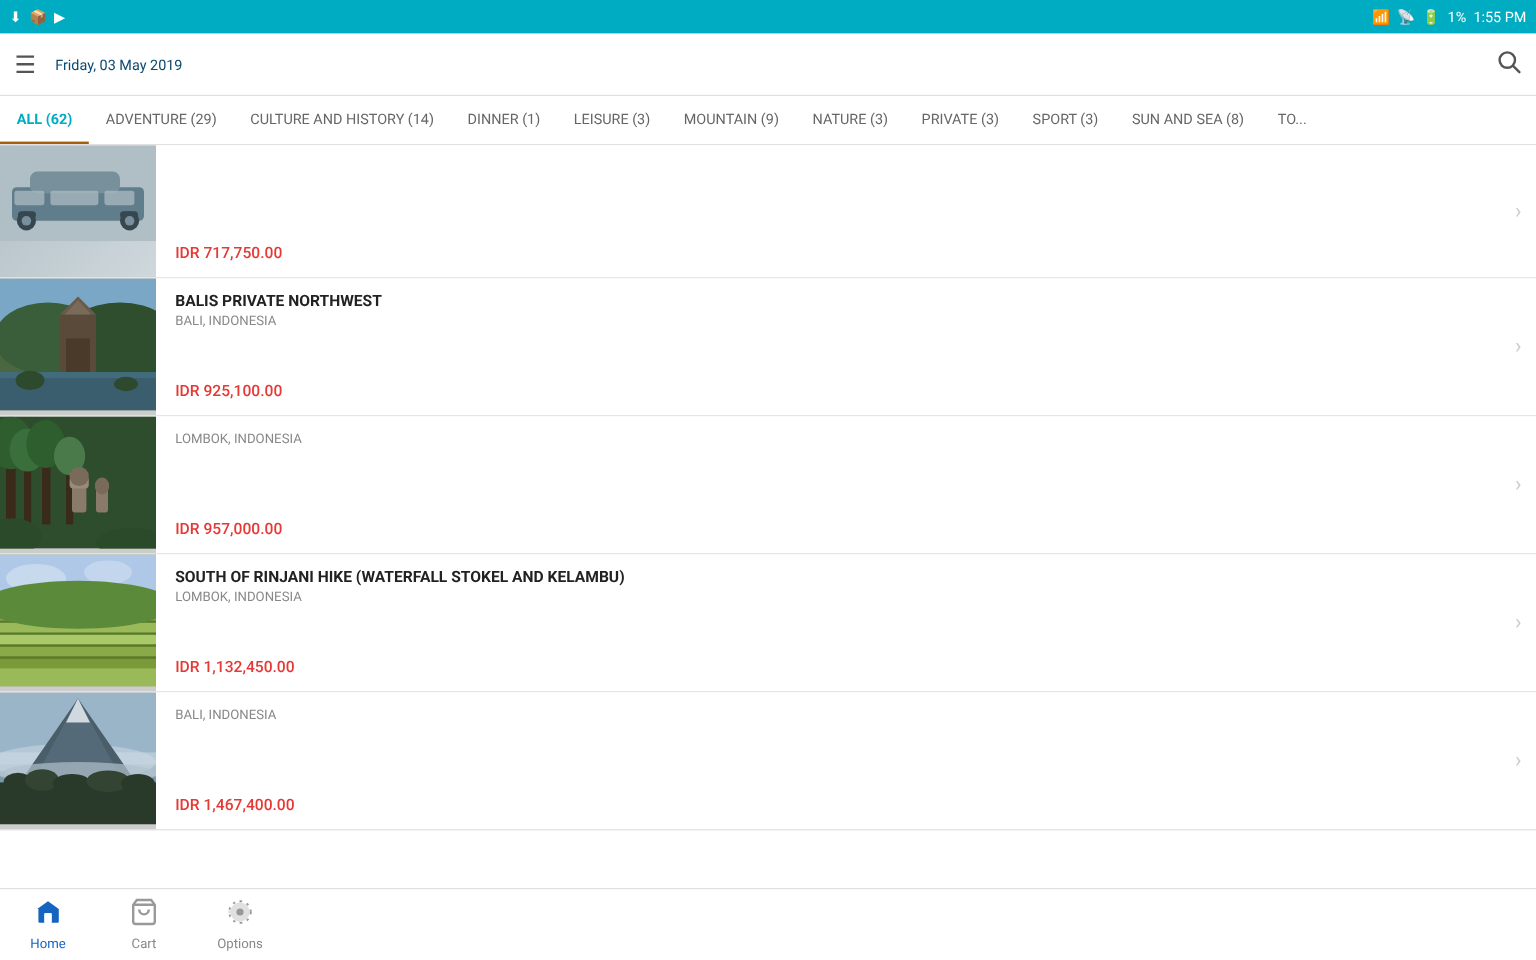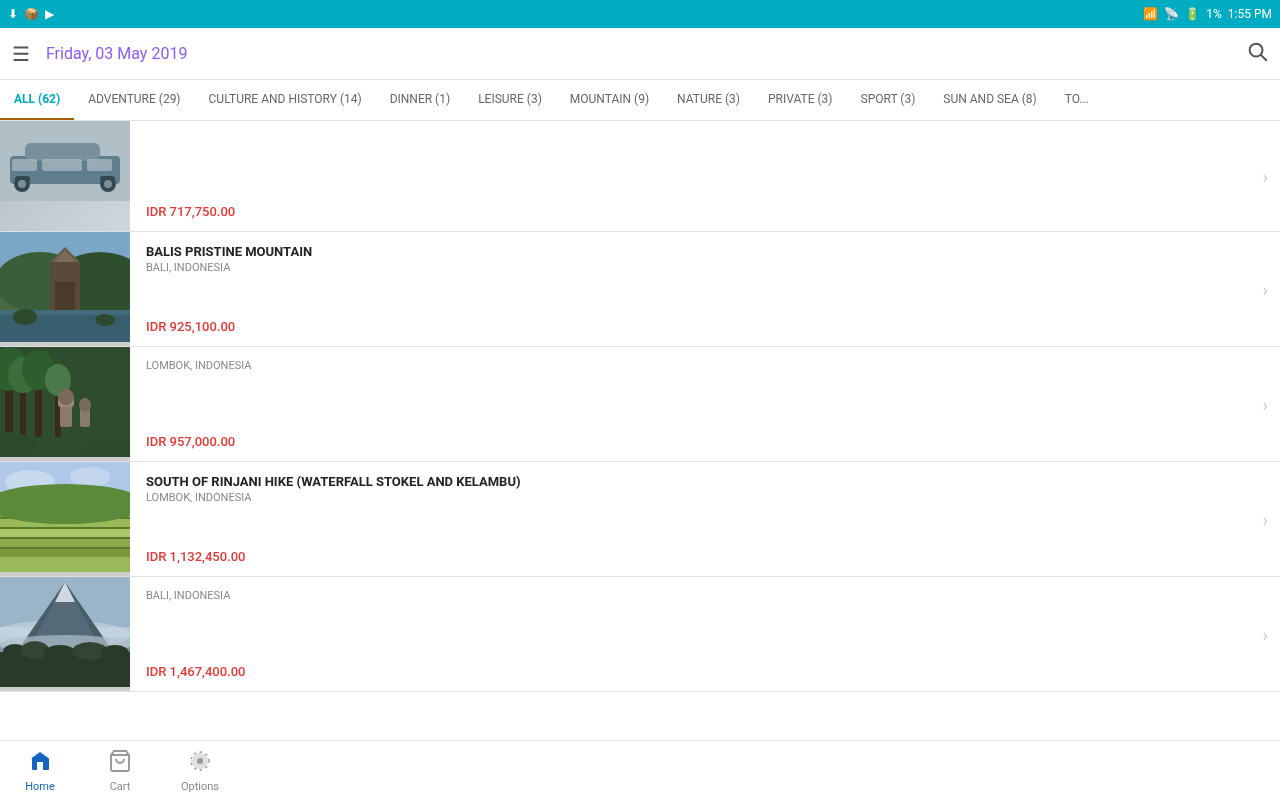--- a/index.html
+++ b/index.html
@@ -27,21 +27,21 @@
     .header {
       background: #fff;
       height: 52px;
       display: flex;
       align-items: center;
       padding: 0 12px;
       border-bottom: 1px solid #e0e0e0;
       box-shadow: 0 1px 3px rgba(0,0,0,0.1);
     }
     .header-menu-icon { font-size: 20px; color: #555; margin-right: 16px; cursor: pointer; }
-    .header-title { flex: 1; font-size: 16px; color: #8b5cf6; }
+    .header-title { flex: 1; font-size: 12px; color: #0c4a6e; }
     .header-search { font-size: 20px; color: #555; cursor: pointer; }
 
     
     .tabs-container {
       display: flex;
       overflow-x: auto;
       border-bottom: 1px solid #e0e0e0;
       background: #fff;
       scrollbar-width: none;
     }
@@ -232,21 +232,21 @@
 
         <rect x="0" y="78" width="130" height="32" fill="#3a5e6e"></rect>
         <rect x="0" y="78" width="130" height="5" fill="#4a7a8a" opacity="0.5"></rect>
 
         <ellipse cx="25" cy="85" rx="12" ry="8" fill="#2e4a2e"></ellipse>
         <ellipse cx="105" cy="88" rx="10" ry="6" fill="#2e4a2e"></ellipse>
       </svg>
     </div>
     <div class="list-item-content">
       <div>
-        <div class="item-title">BALIS PRISTINE MOUNTAIN</div>
+        <div class="item-title">BALIS PRIVATE NORTHWEST</div>
         <div class="item-location">BALI, INDONESIA</div>
       </div>
       <div class="item-price">IDR 925,100.00</div>
     </div>
     <span class="chevron-icon">›</span>
   </div>
 
   <div class="list-item">
     <div class="list-item-image">
       <svg width="130" height="110" viewBox="0 0 130 110">

